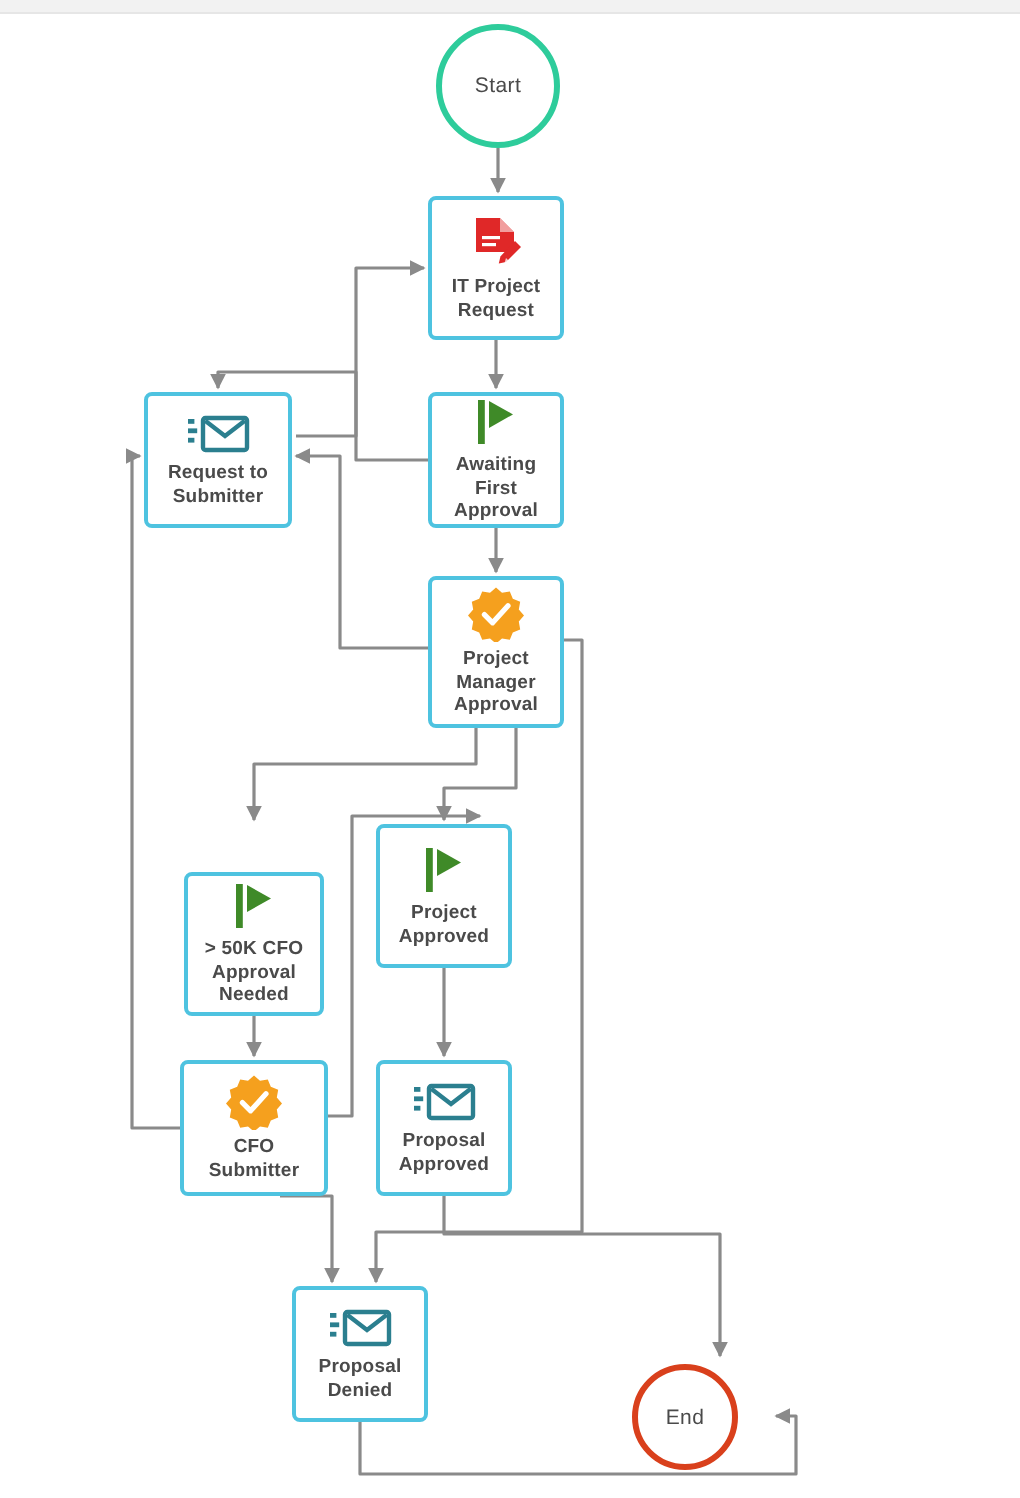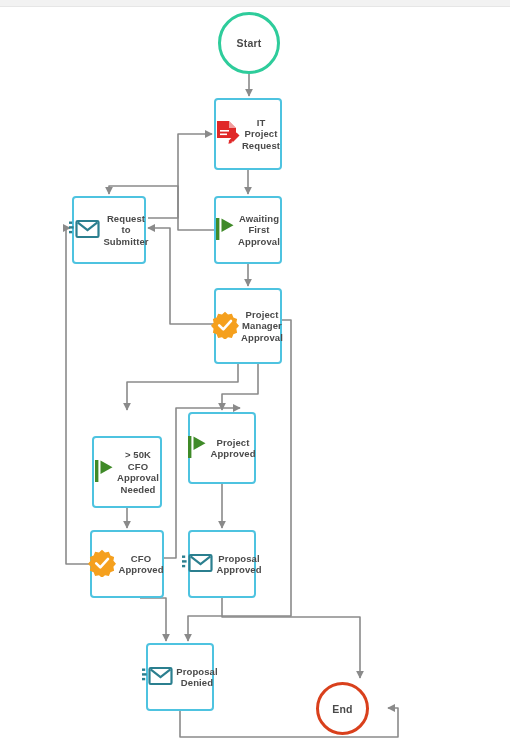--- a/index.html
+++ b/index.html
@@ -31,21 +31,21 @@
     width: 510px;
     height: 749px;
   }
   .node {
     position: absolute;
     box-sizing: border-box;
     background: #ffffff;
     border: 2px solid #4ec3e0;
     border-radius: 4px;
     display: flex;
-    flex-direction: row;
+    flex-direction: column;
     align-items: center;
     justify-content: center;
   }
   .node .icon-wrap {
     display: block;
     line-height: 0;
     margin-bottom: 3px;
   }
   .node .node-label {
     font-size: 9.5px;
@@ -61,21 +61,21 @@
     position: absolute;
     box-sizing: border-box;
     border-radius: 50%;
     background: #ffffff;
     display: flex;
     align-items: center;
     justify-content: center;
   }
   .terminal .term-label {
     font-size: 10.5px;
-    font-weight: bold;
+    font-weight: normal;
     color: #4a4a4a;
     letter-spacing: 0.2px;
   }
   .terminal.start { border: 3px solid #2ecc9b; }
   .terminal.end { border: 3px solid #d9401c; }
 </style>
 </head>
 <body>
 
 <div id="canvas">
@@ -207,21 +207,21 @@
 Approved</span>
   </div>
 
   <div class="node" style="left:90px; top:530px; width:74px; height:68px;">
     <span class="icon-wrap">
       <svg width="28" height="28" viewBox="0 0 28 28" xmlns="http://www.w3.org/2000/svg">
         <path d="M14 0.8 l3.0 2.6 l3.9 -0.7 l1.5 3.7 l3.7 1.5 l-0.7 3.9 l2.6 3.0 l-2.6 3.0 l0.7 3.9 l-3.7 1.5 l-1.5 3.7 l-3.9 -0.7 l-3.0 2.6 l-3.0 -2.6 l-3.9 0.7 l-1.5 -3.7 l-3.7 -1.5 l0.7 -3.9 l-2.6 -3.0 l2.6 -3.0 l-0.7 -3.9 l3.7 -1.5 l1.5 -3.7 l3.9 0.7 z" fill="#f5a01e"></path>
         <path d="M8.2 14.3 L12.3 18.4 L20.0 9.9" fill="none" stroke="#ffffff" stroke-width="2.6" stroke-linecap="round" stroke-linejoin="round"></path>
       </svg>
     </span>
-    <span class="node-label">CFO Approved</span>
+    <span class="node-label">CFO Submitter</span>
   </div>
 
   <div class="node" style="left:188px; top:530px; width:68px; height:68px;">
     <span class="icon-wrap">
       <svg width="34" height="22" viewBox="0 0 34 22" xmlns="http://www.w3.org/2000/svg">
         <rect x="2" y="3.5" width="3.2" height="2.4" fill="#2b7f8f"></rect>
         <rect x="2" y="8.2" width="4.6" height="2.4" fill="#2b7f8f"></rect>
         <rect x="2" y="12.9" width="3.2" height="2.4" fill="#2b7f8f"></rect>
         <rect x="9.5" y="3" width="22" height="16" rx="1.2" fill="none" stroke="#2b7f8f" stroke-width="2.2"></rect>
         <path d="M10.6 4.4 L20.5 12 L30.4 4.4" fill="none" stroke="#2b7f8f" stroke-width="2.2"></path>

